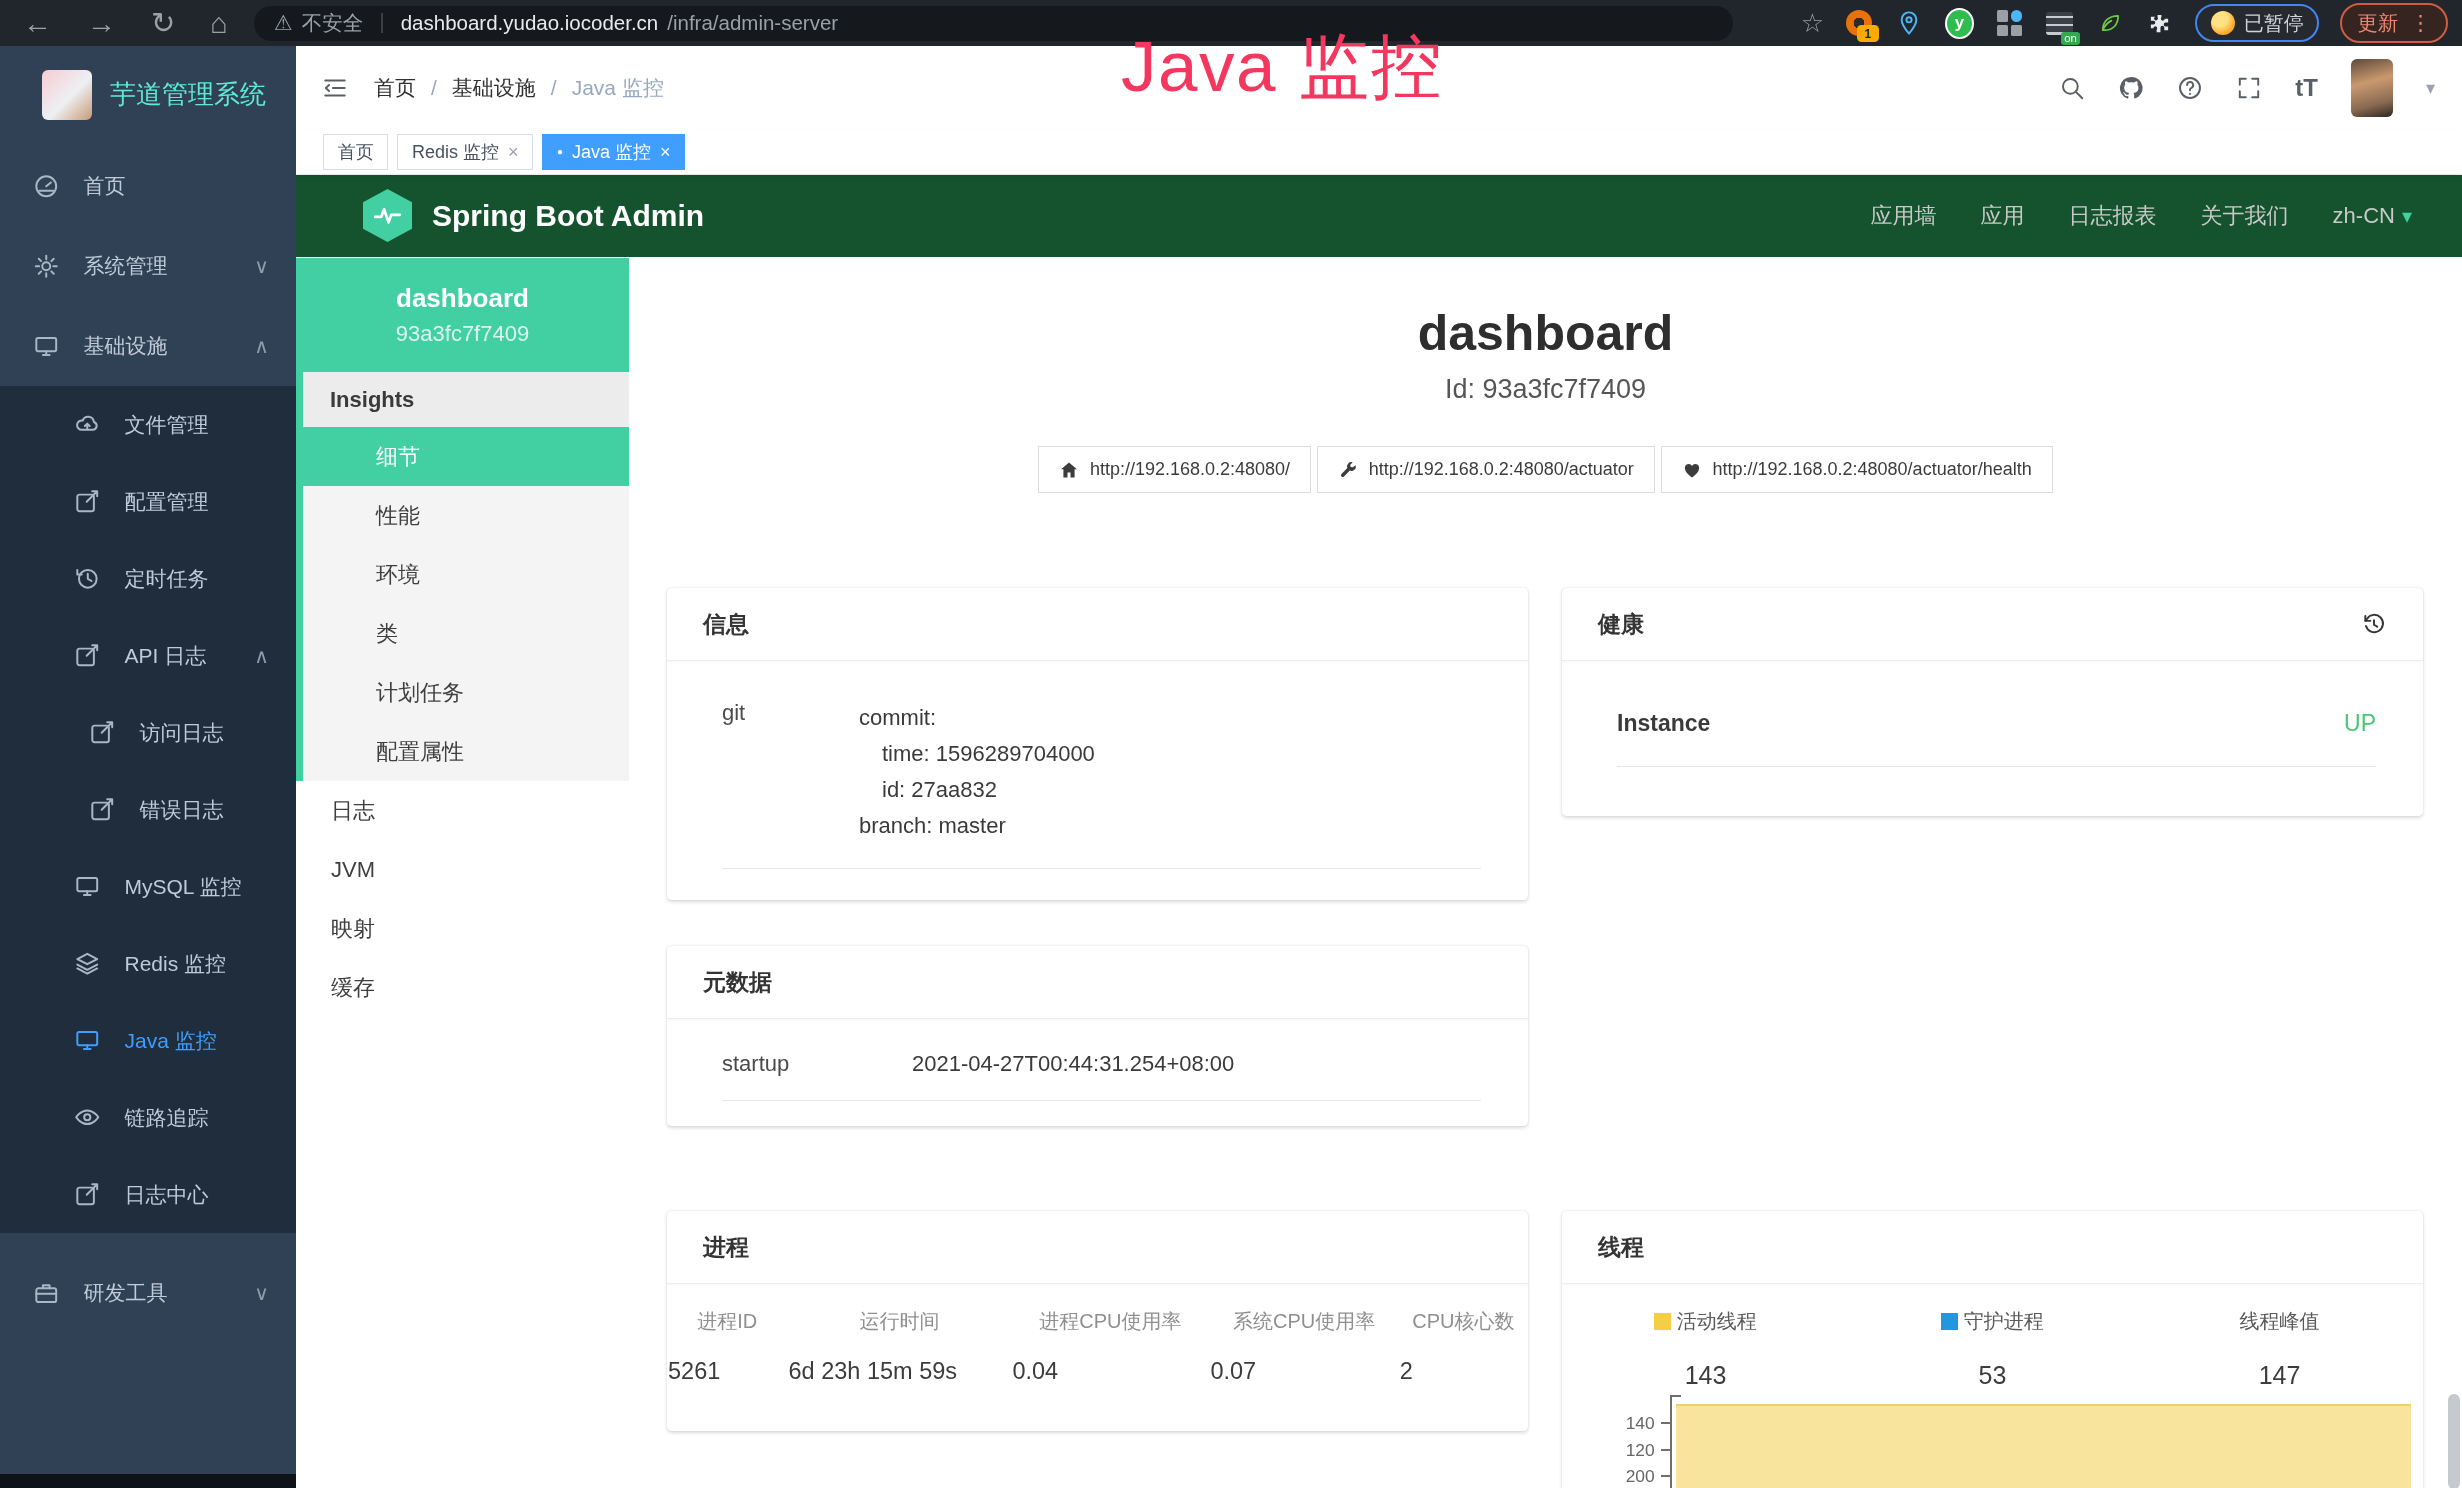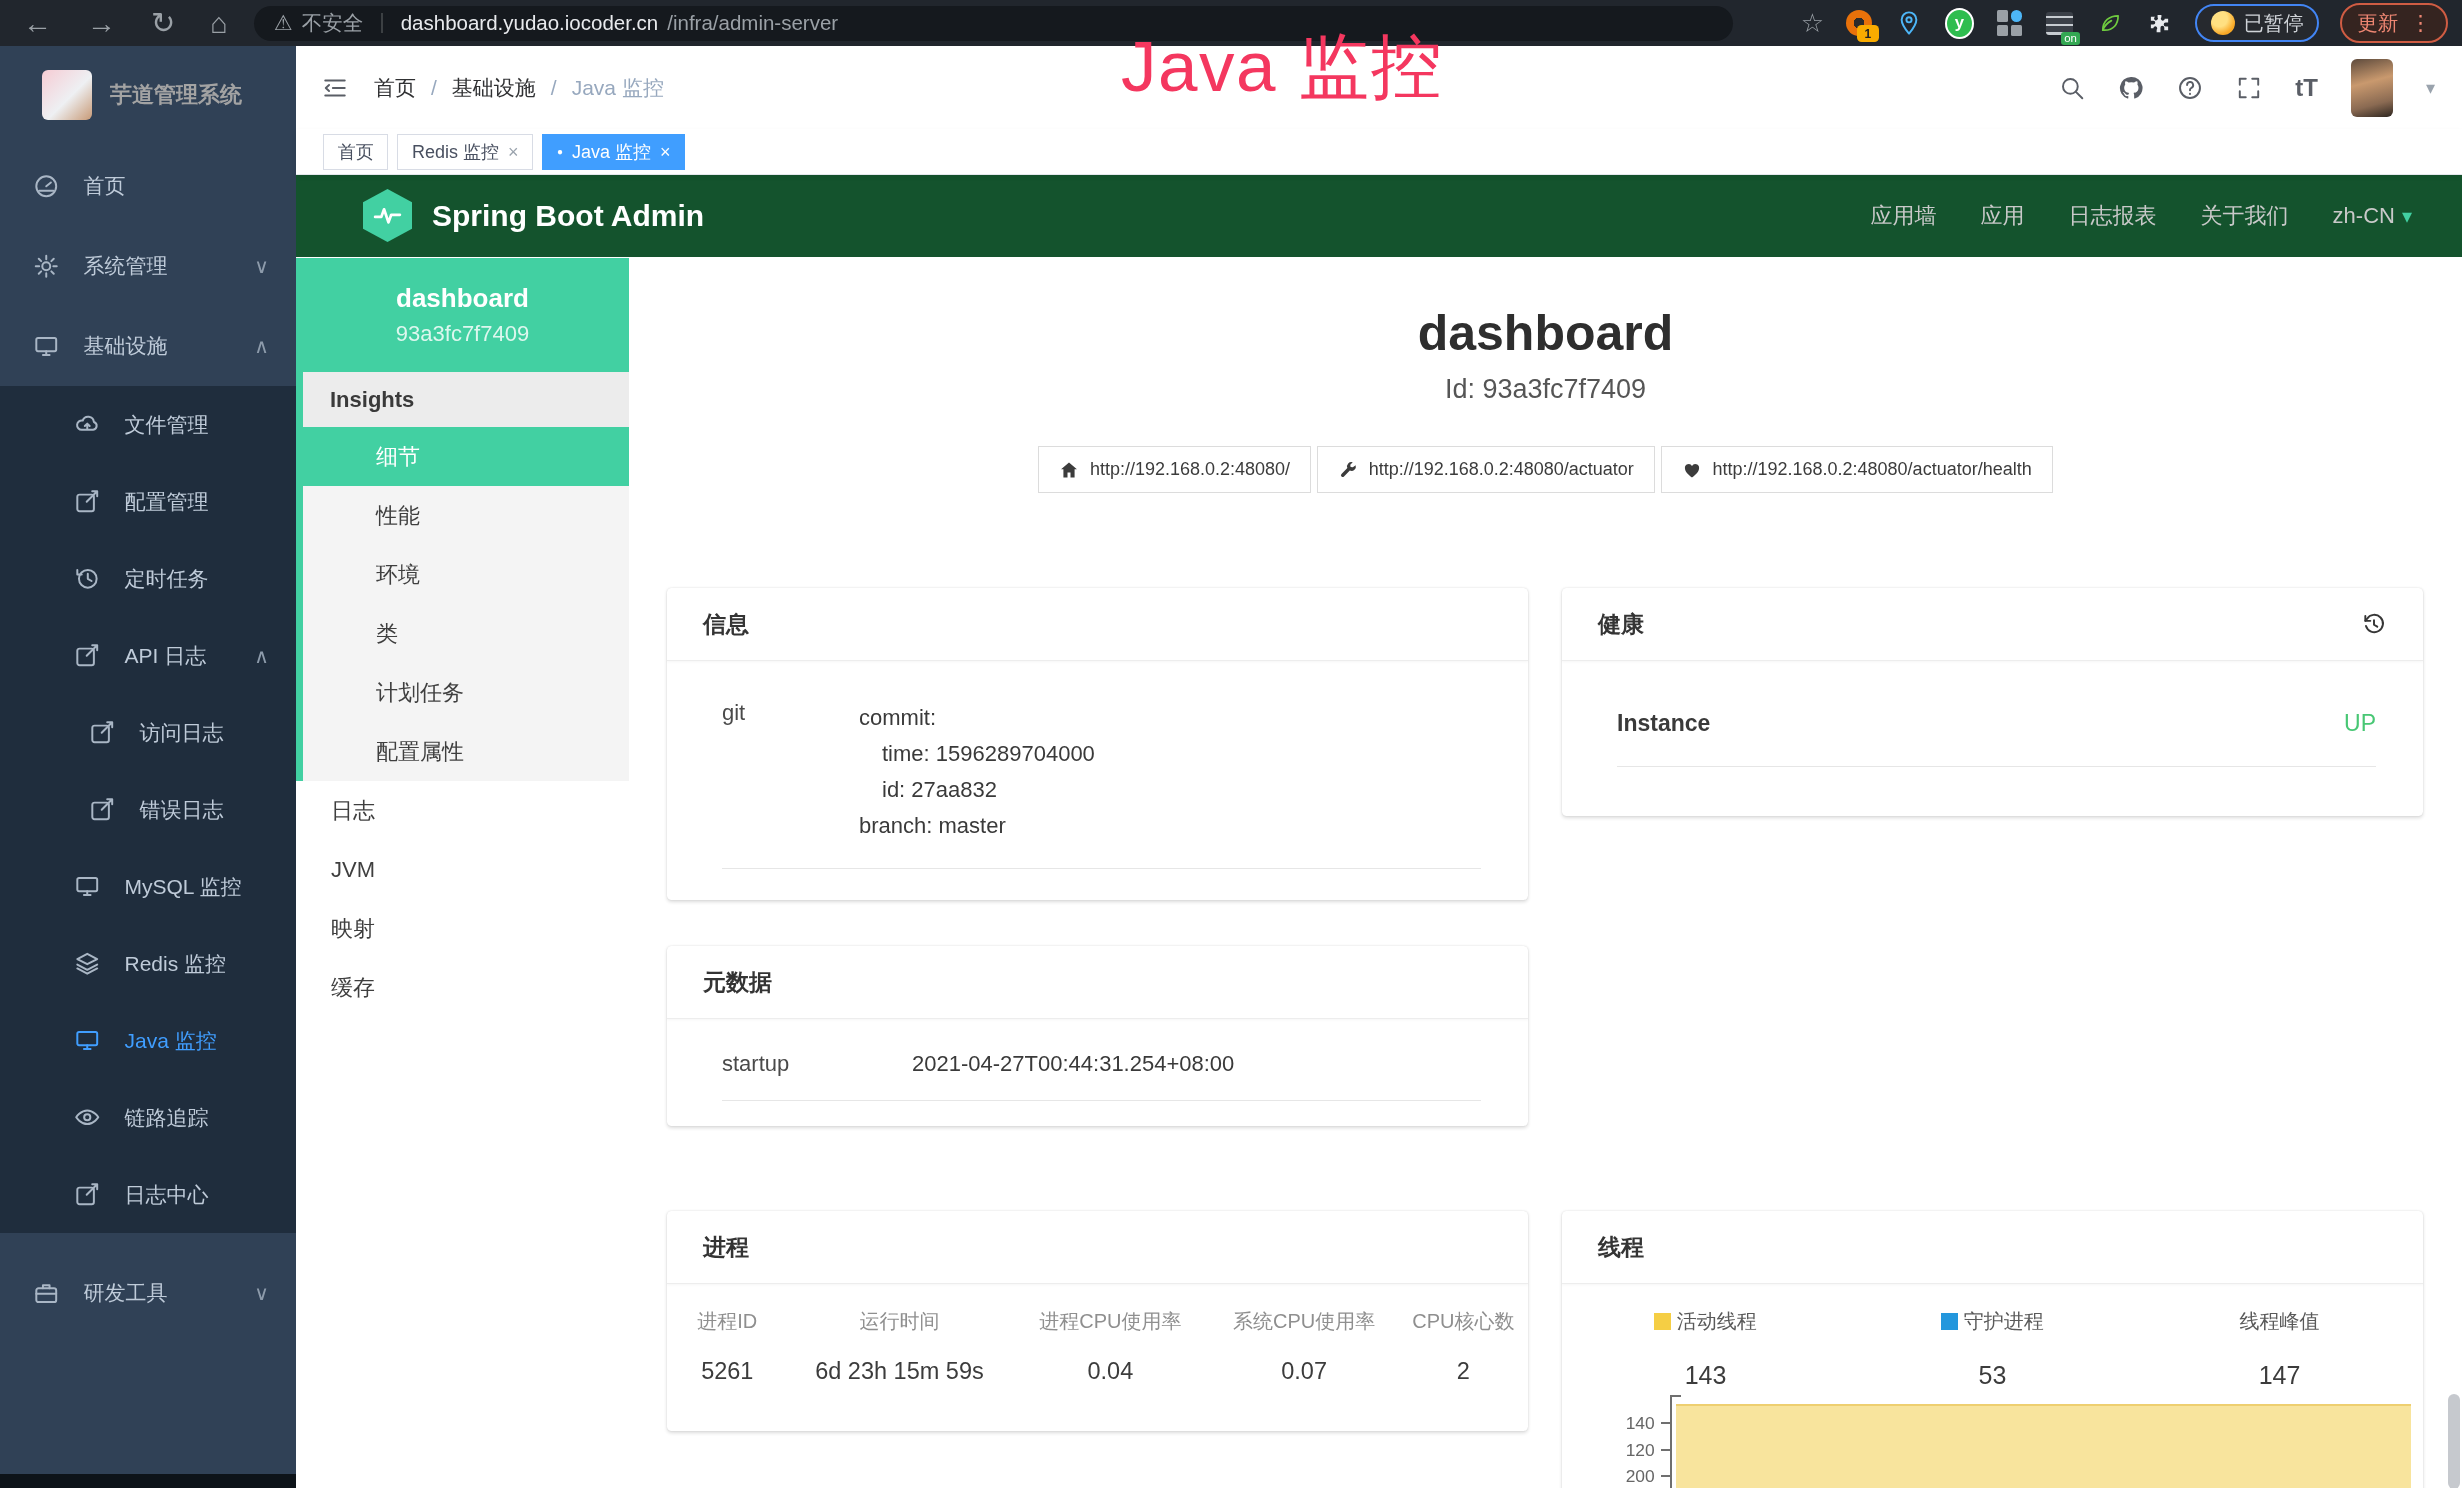--- a/index.html
+++ b/index.html
@@ -30,21 +30,21 @@
   .ext-leaf{color:#6fca3f}
   .ext-puzzle{color:#e8eaed}
   .pill-paused{display:flex;align-items:center;gap:9px;border:2.3px solid #4285f4;border-radius:21px;padding:3.8px 13.7px;background:#26292e;color:#cfd3d8;font-size:20px}
   .face{width:24px;height:24px;border-radius:50%;background:radial-gradient(circle at 35% 32%,#ffe082 35%,#f9a825 70%);flex:none}
   .pill-update{display:flex;align-items:center;gap:12px;border:2.3px solid #cf5c43;border-radius:20px;padding:3.8px 15px;background:#352420;color:#ee8672;font-size:20.5px}
   .kebab{font-size:21px;letter-spacing:0}
   
   .yd-sidebar{position:absolute;left:0;top:46px;width:296px;height:1443px;background:#304156;color:#bfcbd9;font-size:21px}
   .yd-logo{display:flex;align-items:center;gap:18px;padding:18px 0 0 42px;height:79px;box-sizing:border-box}
   .yd-logo-img{width:50px;height:50px;border-radius:6px;background:linear-gradient(135deg,#f6ccd4 0%,#eef0f3 55%,#c89a76 100%);flex:none}
-  .yd-title{color:#a3a3a3;font-weight:bold;font-size:22px;white-space:nowrap}
+  .yd-title{color:#5eead4;font-weight:normal;font-size:26px;white-space:nowrap}
   .yd-menu{margin-top:21px}
   .yd-item{display:flex;align-items:center;height:80px;padding-left:33px;gap:24px;cursor:pointer;white-space:nowrap}
   .yd-item .mi{width:26.5px;height:26.5px;color:#a9b6c5}
   .yd-chev{margin-left:auto;margin-right:27px;font-size:20px;color:#8d9bab}
   .yd-sub{background:#1f2d3d}
   .yd-sub .yd-item{height:77px;padding-left:74px}
   .yd-sub .yd-item.lvl3{padding-left:89px}
   .yd-item.active{color:#409eff}
   .yd-item.active .mi{color:#409eff}
   .yd-bottomstrip{position:absolute;left:0;bottom:0;width:100%;height:15px;background:#0d1319}
@@ -107,21 +107,21 @@
   .ind{padding-left:23px}
   .health-body{padding:49px 47px 0 55px}
   .h-row{display:flex;justify-content:space-between;align-items:baseline;border-bottom:1.5px solid #e6e6e6;padding-bottom:29px;font-size:23px}
   .h-label{font-weight:bold;color:#3a3a3a}
   .h-up{color:#48c774;font-weight:normal}
   .meta-body{padding:32px 47px 0 55px;font-size:22px;color:#3a3a3a}
   .meta-row{display:flex;border-bottom:1.5px solid #e6e6e6;padding-bottom:23px}
   .meta-label{width:190px;color:#4a4a4a;flex:none}
   .proc-table{width:100%;margin-top:24px;border-collapse:collapse}
   .proc-table th{font-size:20px;color:#8f8f8f;font-weight:normal;text-align:center;padding:0 4.6px}
-  .proc-table td{font-size:23.5px;color:#3c3c3c;text-align:center;padding-top:23px}
+  .proc-table td{font-size:23.5px;color:#3c3c3c;text-align:left;padding-top:23px}
   .thr-legend{position:absolute;top:97px;left:0;right:0;display:flex;text-align:center}
   .thr-cell{flex:1}
   .lg-lab{font-size:20px;color:#5a5a5a;display:flex;justify-content:center;align-items:center;gap:6px}
   .sq{width:16.7px;height:16.7px;flex:none}
   .sq.y{background:#f5ce44}.sq.b{background:#2397dd}
   .lg-val{margin-top:26px;font-size:25px;color:#3c3c3c}
   .thr-chart{position:absolute;top:184px;left:0;right:0;height:394px}
   .tc-area{position:absolute;left:114px;right:12px;top:9px;height:394px;background:#f8e49d;border-top:2.3px solid #eecf70}
   .tc-axis{position:absolute;left:108px;top:0;height:394px;width:1.5px;background:#6f6f6f}
   .tc-cap{position:absolute;left:108px;top:0;width:10.6px;height:1.5px;background:#6f6f6f}

